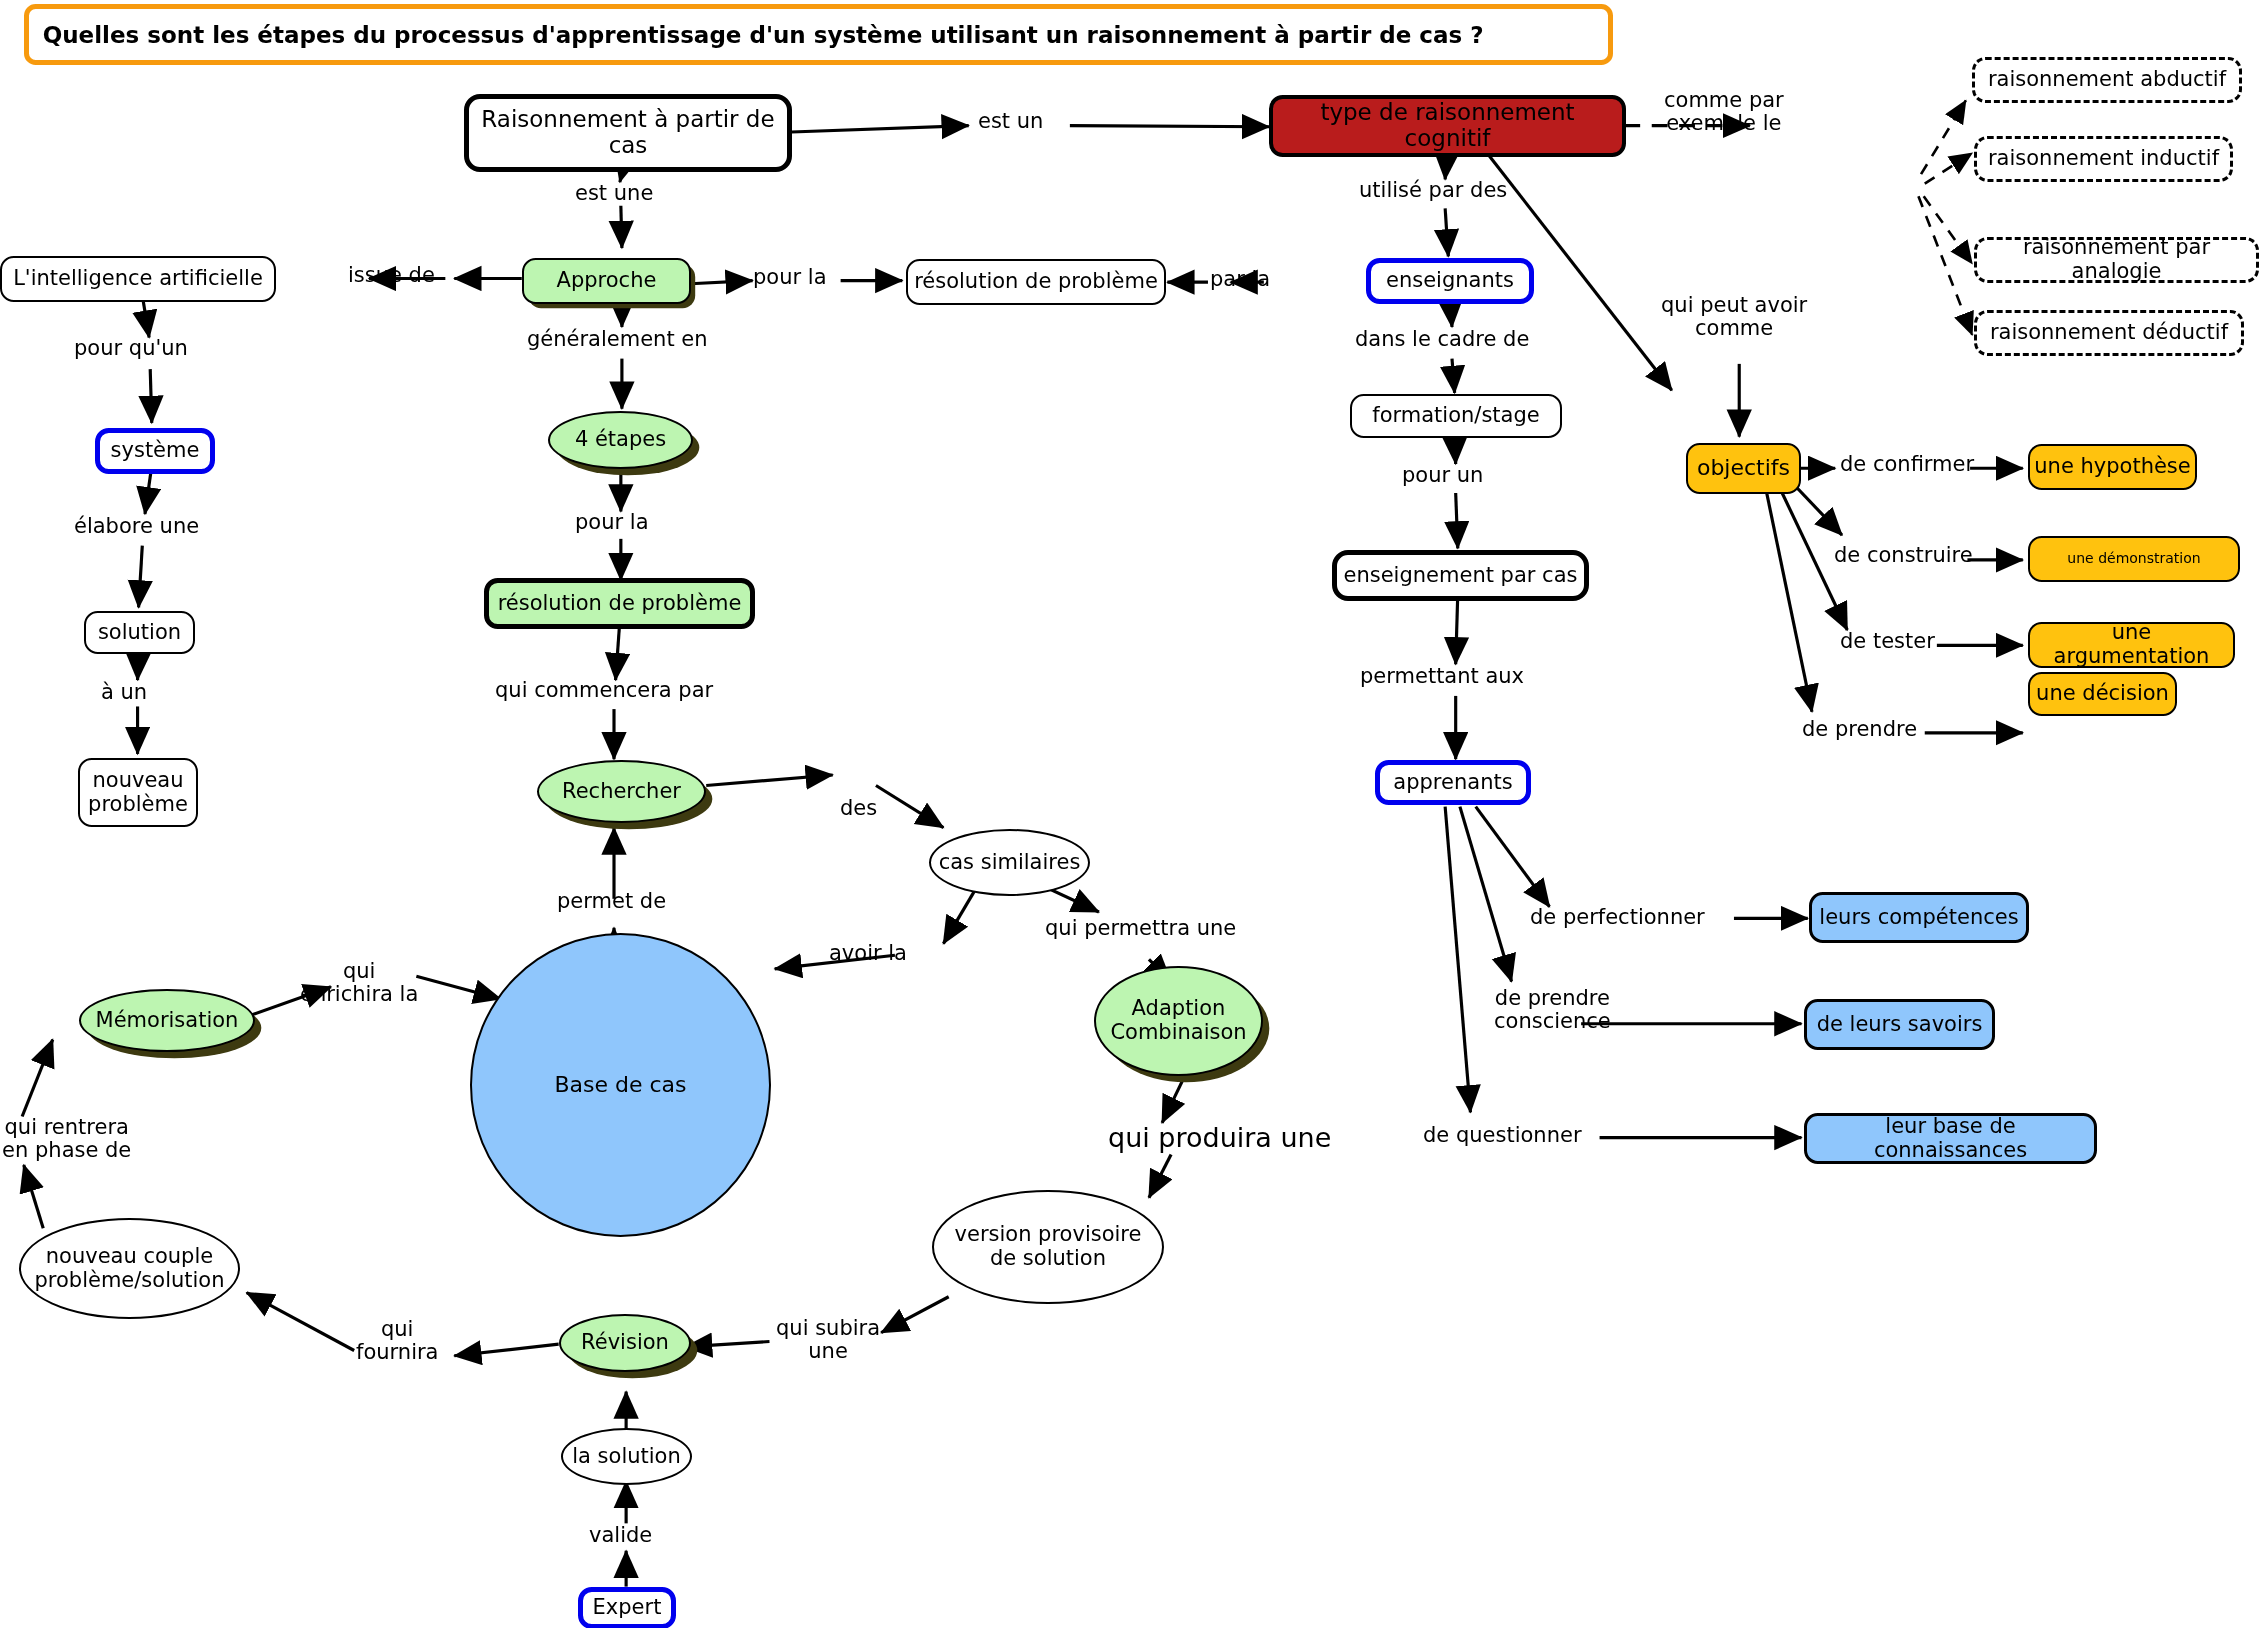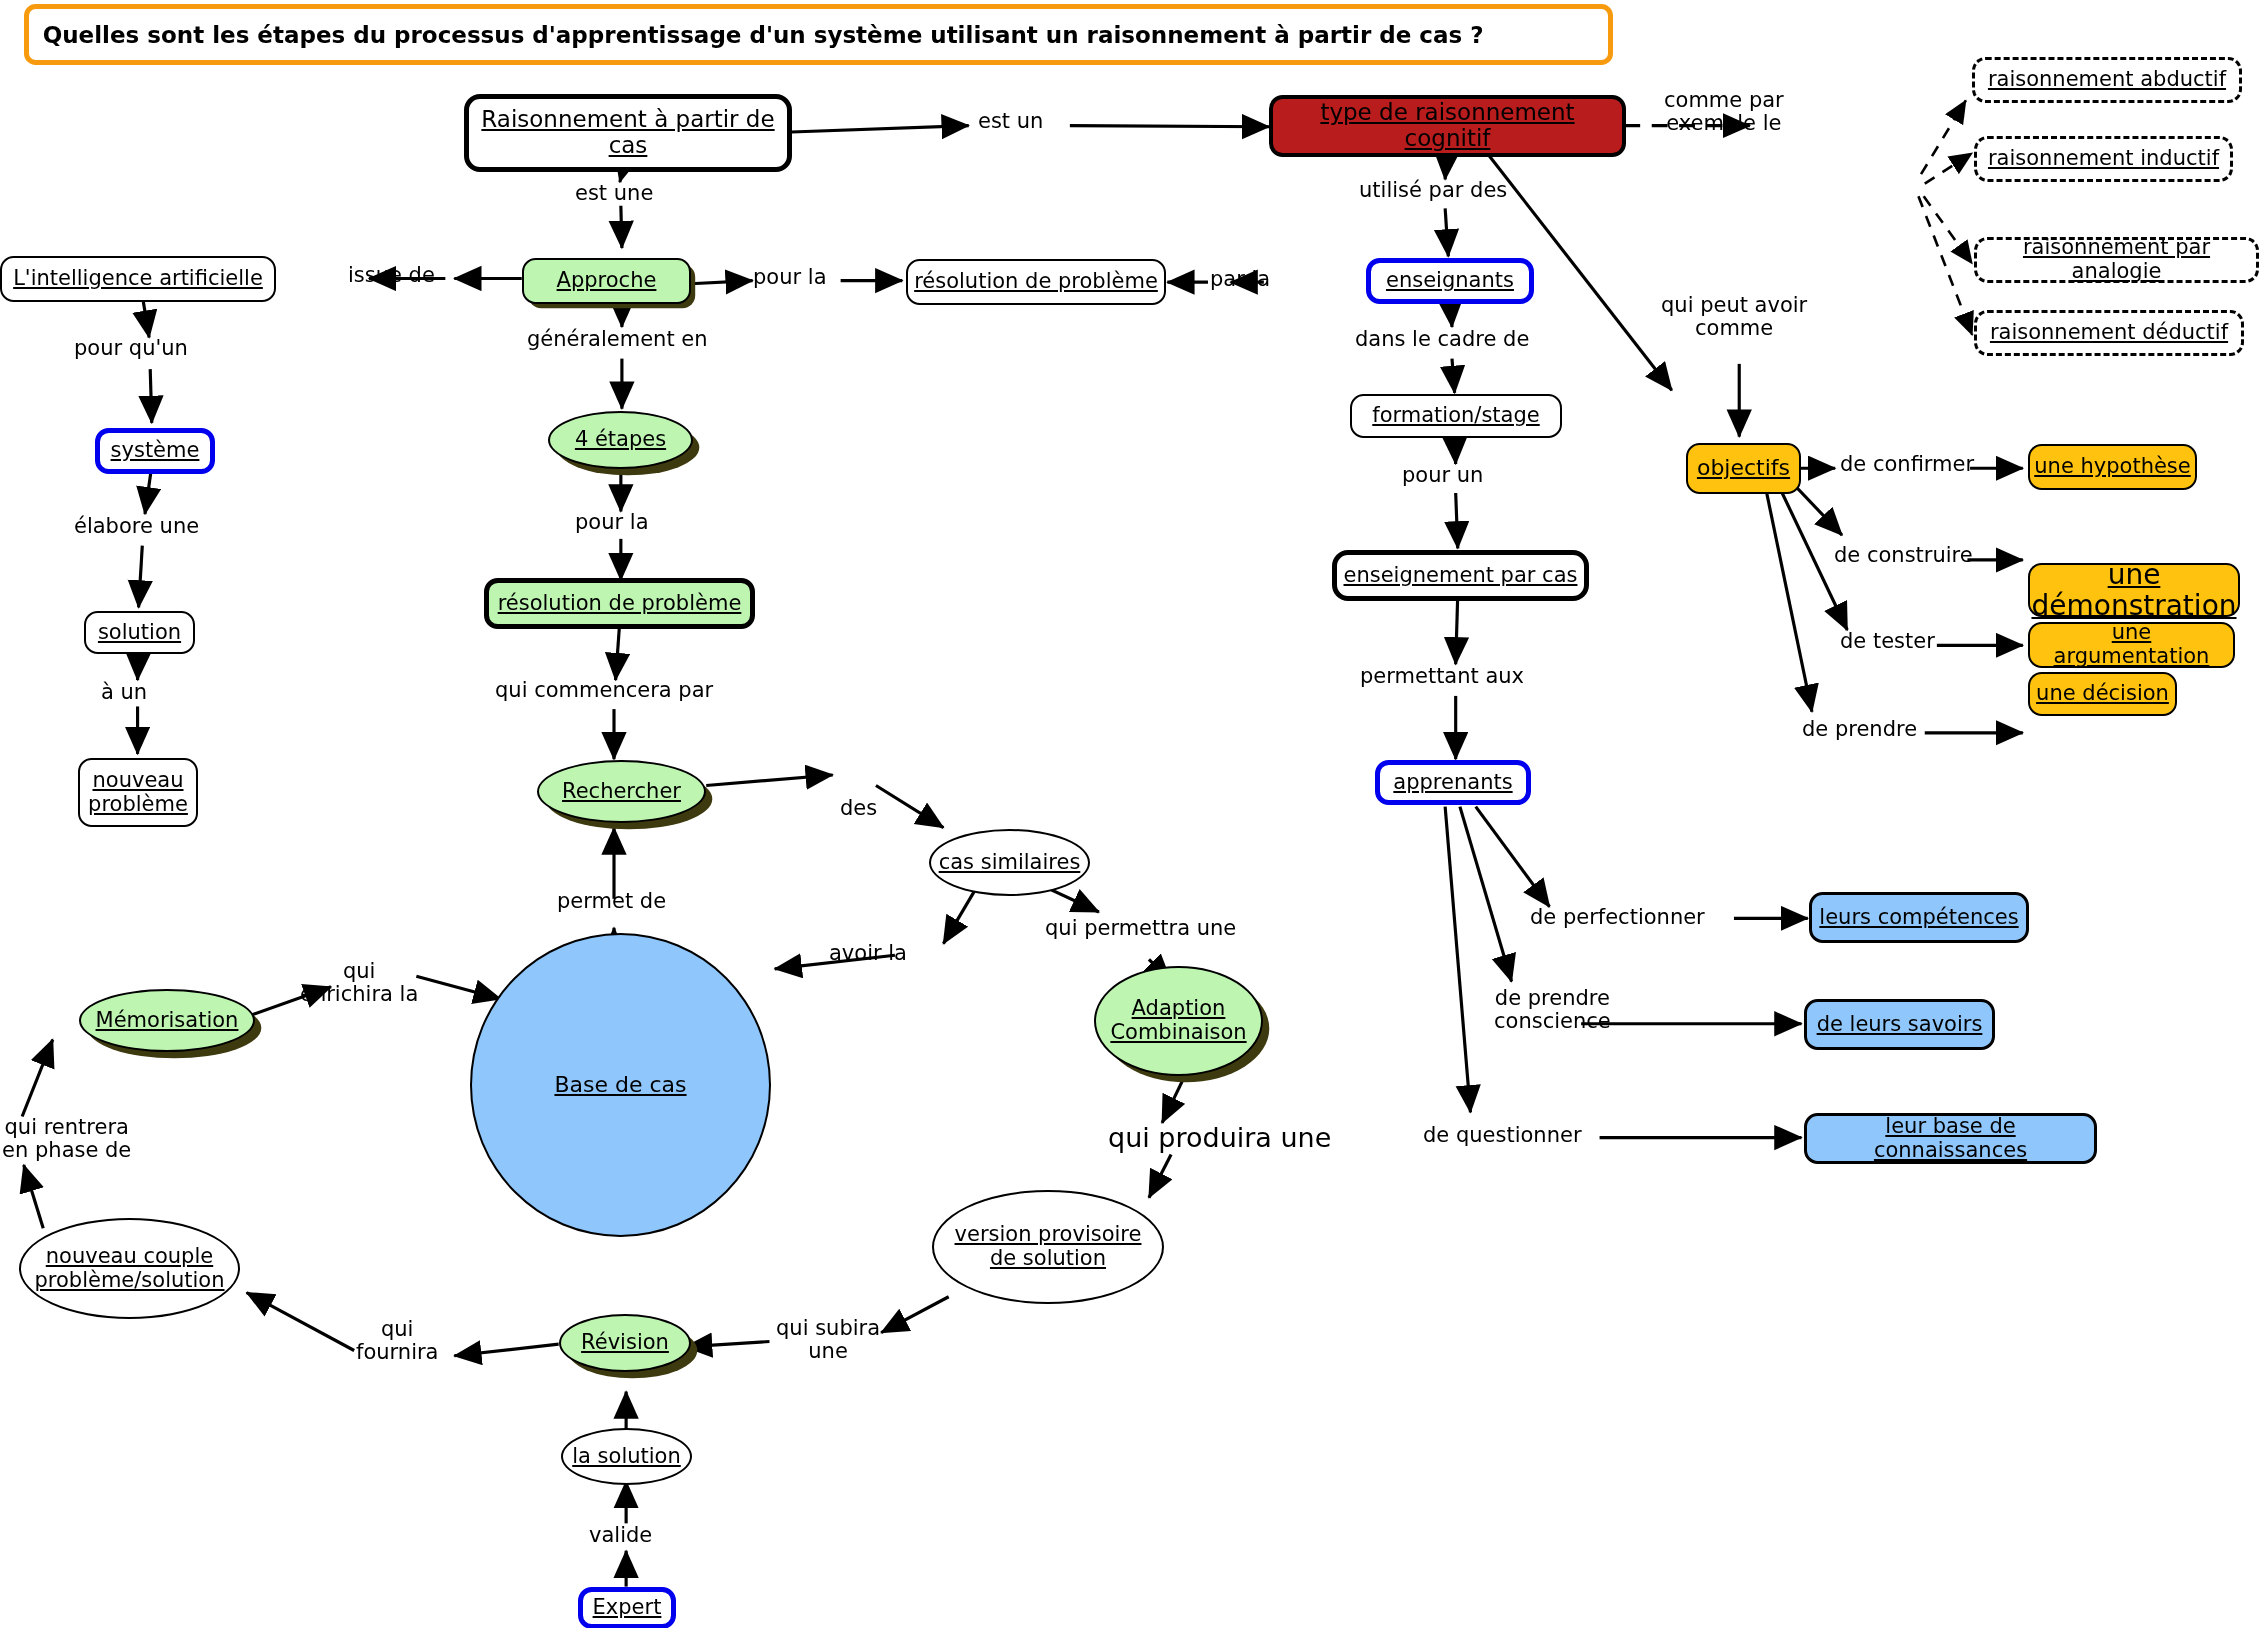--- a/index.html
+++ b/index.html
@@ -1,21 +1,21 @@
 <!DOCTYPE html>
 <html style="font-size:8.4px"><head>
 <meta charset="utf-8">
 <style>
   html,body{margin:0;padding:0;background:#ffffff;}
   body{font-family:"DejaVu Sans", sans-serif;}
   #stage{position:relative;width:2261px;height:1629px;background:#fff;overflow:hidden;}
   svg.layer{position:absolute;left:0;top:0;width:2261px;height:1629px;}
   
   .node{position:absolute;box-sizing:border-box;display:flex;align-items:center;justify-content:center;text-align:center;color:#000;line-height:1.12;}
-  .node span{display:block;padding:0 3.2px;text-decoration:underline;}
+  .node span{display:block;padding:0 3.2px;}
 
   .rbox{border-radius:13.7px;background:#fff;border:2.6px solid #000;}
   .rbox.thick{border-width:5.8px;border-radius:16px;}
   .rbox.blue{border-color:#0000EE;border-width:5.8px;}
   .rbox.dashed{border-style:dashed;border-width:3.2px;}
   .rbox.orange{background:#FFC20E;border:2.6px solid #000;}
   .rbox.orangethick{background:#b91c1c;border:4.7px solid #000;}
   .rbox.greenthick{background:#BDF5B1;border:5.8px solid #000;}
   .rbox.green{background:#BDF5B1;border:2.6px solid #000;}
   .rbox.lblue{background:#8FC6FC;border:3.2px solid #000;}
@@ -247,21 +247,21 @@
   <div class="node rbox blue" style="left:1375px;top:760px;width:156px;height:45px;font-size:21px;">
     <span>apprenants</span>
     </div>
 
   <div class="node rbox orange" style="left:1686px;top:443px;width:115px;height:51px;font-size:22px;">
     <span>objectifs</span>
     </div>
   <div class="node rbox orange" style="left:2028px;top:444px;width:169px;height:46px;font-size:21px;">
     <span>une hypothèse</span>
     </div>
-  <div class="node rbox orange" style="left:2028px;top:536px;width:212px;height:54px;font-size:28px;margin-top:27px;">
+  <div class="node rbox orange" style="left:2028px;top:536px;width:212px;height:46px;font-size:14px;">
     <span>une démonstration</span>
     </div>
   <div class="node rbox orange" style="left:2028px;top:622px;width:207px;height:46px;font-size:21px;">
     <span>une argumentation</span>
     </div>
   <div class="node rbox orange" style="left:2028px;top:672px;width:149px;height:44px;font-size:21px;">
     <span>une décision</span>
     </div>
 
   <div class="node rbox lblue" style="left:1809px;top:892px;width:220px;height:51px;font-size:21px;">

